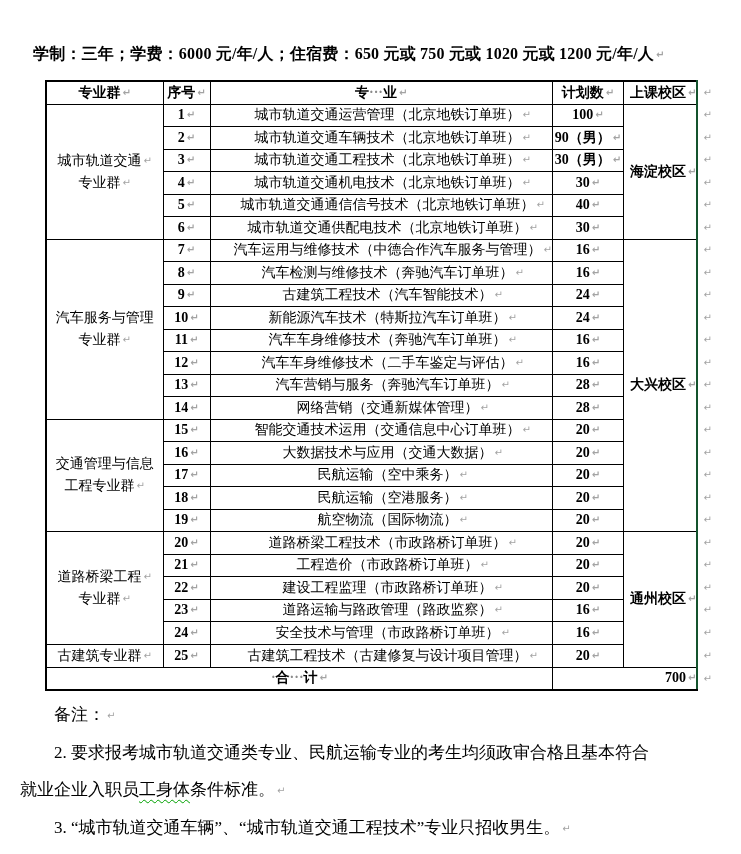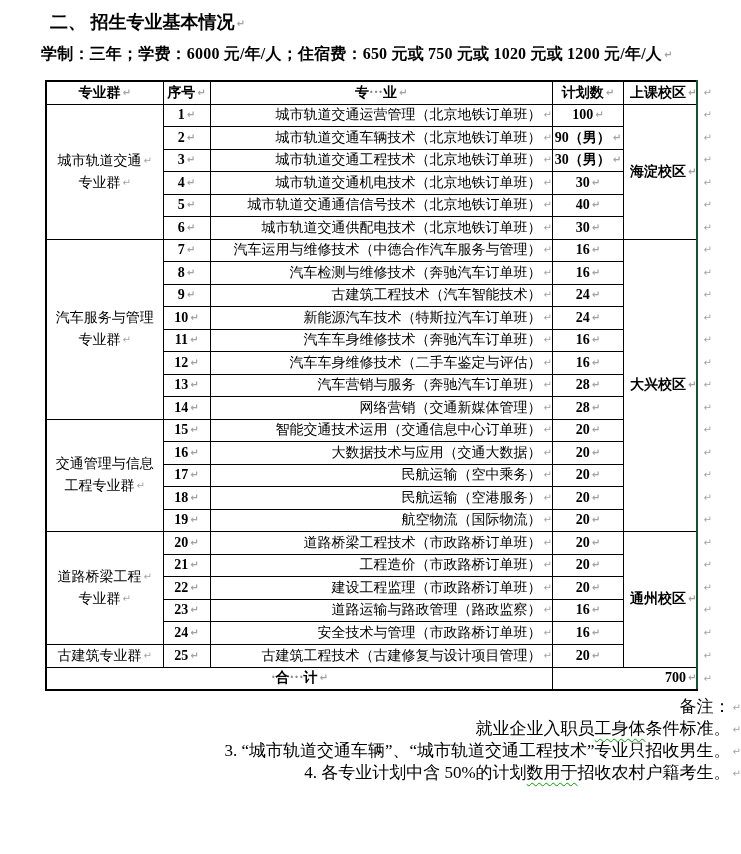--- a/index.html
+++ b/index.html
@@ -3,51 +3,50 @@
 <meta charset="utf-8">
 <style>
   html,body{margin:0;padding:0;background:#fff;}
   .page{position:relative;width:741px;height:854px;background:#fff;overflow:hidden;
         font-family:"Liberation Serif","DejaVu Serif",serif;color:#000;}
   .pm{color:#a3a3a3;font-size:10px;margin-left:2px;font-family:"DejaVu Sans",sans-serif;vertical-align:1px;}
   .muted{color:#8a8a8a;}
   .wavy{text-decoration:underline;text-decoration-style:wavy;text-decoration-color:#00a000;
         text-decoration-thickness:1px;text-underline-offset:4px;}
   .title{position:absolute;left:50px;top:10px;margin:0;font-size:18px;font-weight:bold;white-space:nowrap;}
-  .subtitle{position:absolute;left:41px;top:44px;margin:0;font-size:16px;font-weight:bold;white-space:nowrap;letter-spacing:0.2px;}
+  .subtitle{position:absolute;left:33px;top:44px;margin:0;font-size:16px;font-weight:bold;white-space:nowrap;letter-spacing:0.2px;}
   table.tbl{position:absolute;left:45px;top:80px;border-collapse:collapse;table-layout:fixed;}
   .tbl td{border:1px solid #000;font-size:14px;line-height:20px;padding:0;text-align:center;
           vertical-align:middle;overflow:hidden;white-space:nowrap;}
   .tbl tr{height:22.5px;}
   .tbl tr.hdr, .tbl tr.totalrow{height:23px;}
   .tbl td.hd{font-weight:bold;}
   .tbl td.no{font-weight:bold;}
-  .tbl td.major{text-align:right;padding-left:23px;}
+  .tbl td.major{text-align:center;padding-left:23px;}
   .tbl td.plan{font-weight:bold;}
   .tbl td.campus{font-weight:bold;}
   .tbl td.group{line-height:22px;}
   .tbl td.total-label{font-weight:bold;}
   .tbl td.total-value{font-weight:bold;border-radius:7px;}
   .tbl td.pmcol{border:none;text-align:left;padding-left:3px;background:#fff;}
   .tbl tr.hdr td{border-top:2px solid #000;}
   .tbl tr.hdr td.pmcol{border-top:none;}
   .tbl td.edge-l{border-left:2px solid #000;}
   .tbl td.edge-r{border-right:2px solid #14532d;text-align:right;}
   .tbl tr.totalrow td{border-bottom:2px solid #000;}
   .tbl tr.totalrow td.pmcol{border-bottom:none;}
   .notes{position:absolute;left:20px;top:696px;width:721px;}
-  .note-line{font-size:17px;line-height:21px;white-space:nowrap;text-align:right;}
+  .note-line{font-size:17px;line-height:37px;white-space:nowrap;}
   .note-line.indent{padding-left:34px;}
 </style>
 </head>
 <body>
 
 <div class="page">
 
-  <h1 class="title"><span>二、 招生专业基本情况</span><span class="pm">↵</span></h1>
 
   <p class="subtitle"><span>学制：三年；学费：6000 元/年/人；住宿费：650 元或 750 元或 1020 元或 1200 元/年/人</span><span class="pm">↵</span></p>
 
   <table class="tbl">
     <colgroup>
       <col style="width:117px">
         <col style="width:47px">
         <col style="width:334px">
       <col style="width:71px">
         <col style="width:74px">
@@ -223,18 +222,19 @@
         <tr class="totalrow">
           <td class="total-label edge-l" colspan="3"><span class="muted">·</span><span>合</span><span class="muted">···</span><span>计</span><span class="pm">↵</span></td>
           <td class="total-value edge-r" colspan="2">700<span class="pm">↵</span></td>
           <td class="pmcol"><span class="pm">↵</span></td>
         </tr>
       </tbody>
   </table>
 
   <div class="notes">
       <div class="note-line indent"><span>备注：</span><span class="pm">↵</span></div>
+      <div class="note-line indent"><span>2. 要求报考城市轨道交通类专业、民航运输专业的考生均须政审合格且基本符合</span></div>
       <div class="note-line"><span>就业企业入职员</span><span class=" wavy">工身体</span><span>条件标准。</span><span class="pm">↵</span></div>
       <div class="note-line indent"><span>3. “城市轨道交通车辆”、“城市轨道交通工程技术”专业只招收男生。</span><span class="pm">↵</span></div>
       <div class="note-line indent"><span>4. 各专业计划中含 50%的计划</span><span class=" wavy">数用于</span><span>招收农村户籍考生。</span><span class="pm">↵</span></div>
     </div>
 
 </div>
 
 </body></html>

